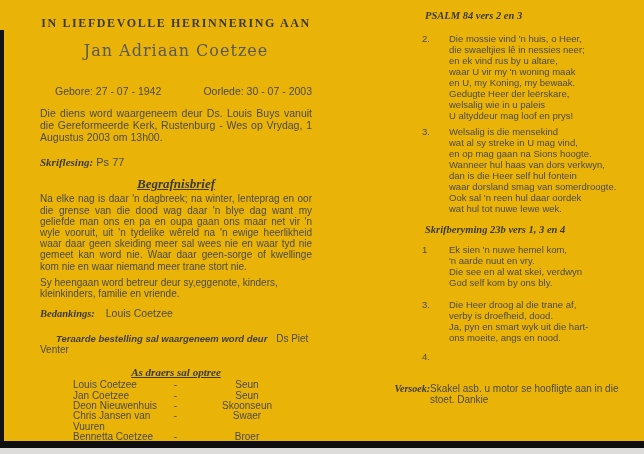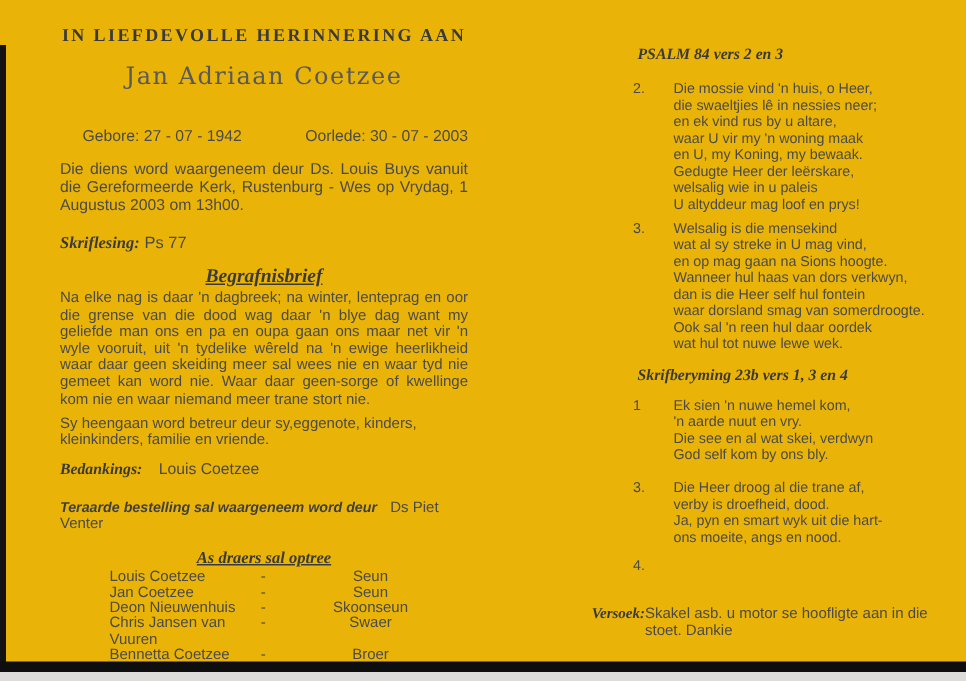--- a/index.html
+++ b/index.html
@@ -35,38 +35,38 @@
   .letter-heading {
     margin-top:8px; text-align:center;
     font-family:"Liberation Serif", serif; font-weight:bold; font-style:italic;
     font-size:13px; text-decoration:underline; color:#3a3a3a;
   }
   .letter-body { margin-top:1px; font-size:10px; line-height:11.2px; text-align:justify; }
   .mourning-text { margin-top:5px; font-size:10px; line-height:11.2px; }
   .thanks-row { margin-top:8px; font-size:10.5px; }
   .thanks-row .serif-label { margin-right:8px; }
   .burial-row { margin-top:14px; font-size:10px; }
-  .burial-label { font-weight:bold; font-style:italic; font-size:9.5px; color:#3f3f3f; margin-right:6px; }
+  .burial-label { font-weight:bold; font-style:italic; font-size:9.5px; color:#3f3f3f; margin-right:6px;margin-left:16px; }
   .bearers-heading {
     margin-top:11px; text-align:center;
     font-family:"Liberation Serif", serif; font-weight:bold; font-style:italic;
     font-size:11px; text-decoration:underline; color:#3a3a3a;
   }
   .bearers-table { margin:2px 0 0 33px; font-size:10px; }
   .bearer-row { display:grid; grid-template-columns:95px 15px 128px; line-height:10.4px; }
   .bearer-row .dash { text-align:center; }
   .bearer-row .relation { text-align:center; }
 
   
   .right-page { position:absolute; left:370px; top:8px; width:268px; }
   .verse-section-heading {
     margin-left:55px; font-family:"Liberation Serif", serif;
     font-weight:bold; font-style:italic; font-size:10.5px; color:#3a3a3a;
   }
-  .psalm-heading { margin-top:23px; }
+  .psalm-heading { margin-top:2px; }
   .beryming-heading { margin-top:10px; }
   .verse-block { display:flex; margin-left:52px; font-size:9.5px; line-height:11px; }
   .verse-number { width:27px; flex:none; }
   .verse-lines { white-space:pre-line; }
   .vb-1 { margin-top:12px; }
   .vb-2 { margin-top:5px; }
   .vb-3 { margin-top:9px; }
   .vb-4 { margin-top:11px; }
   .vb-5 { margin-top:8px; }
   .request-row { display:flex; margin:21px 0 0 3px; font-size:10px; }

